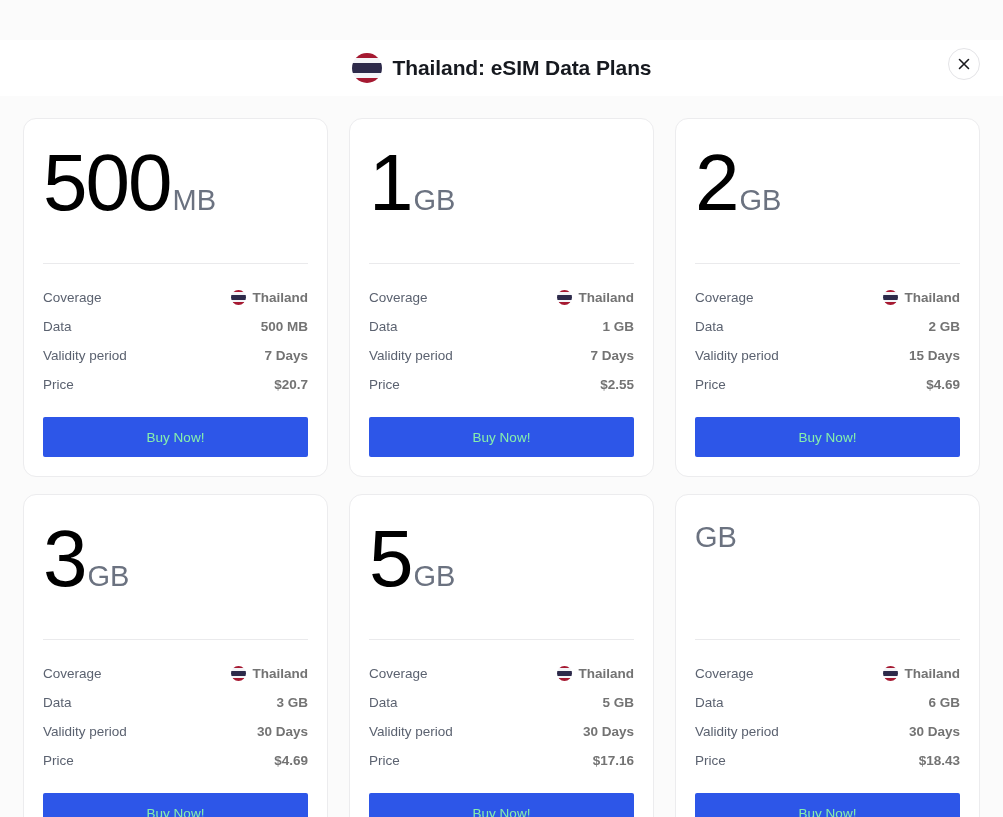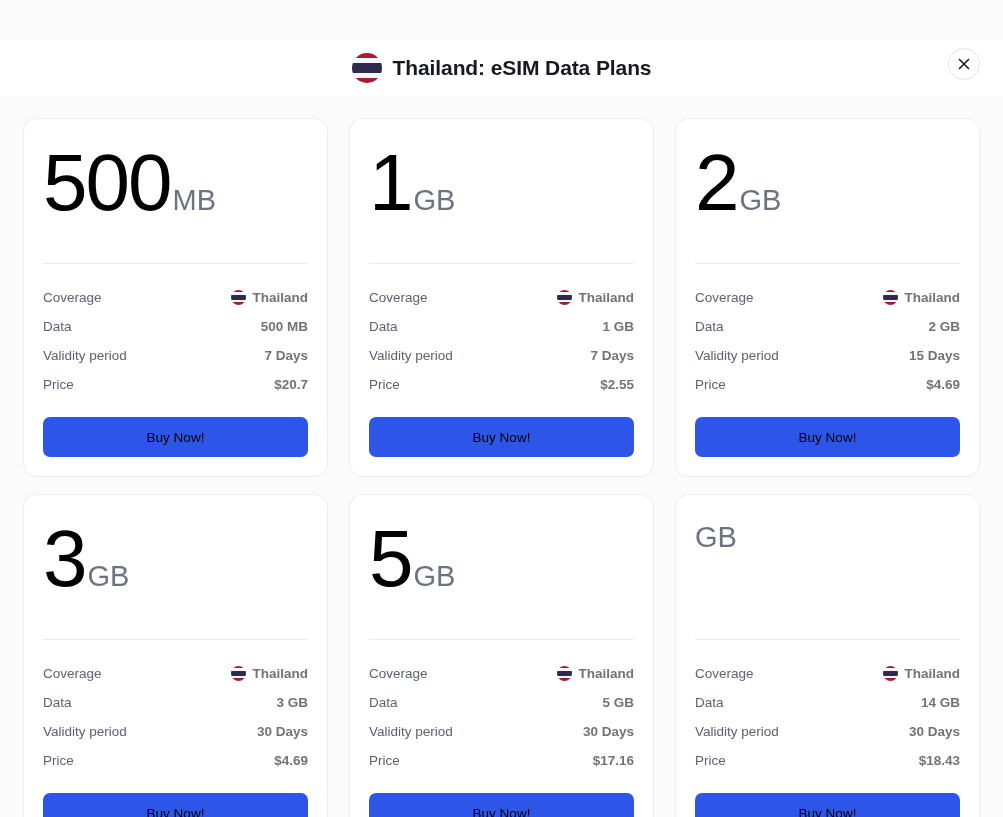--- a/index.html
+++ b/index.html
@@ -156,23 +156,23 @@
     font-weight: bold;
     display: flex;
     align-items: center;
     gap: 6px;
   }
 
   .buy-button {
     margin-top: auto;
     height: 40px;
     border: none;
-    border-radius: 7px;
+    border-radius: 2px;
     background: #2d56e8;
-    color: #000000;
+    color: #86efac;
     font-family: "Liberation Sans", sans-serif;
     font-size: 13.5px;
     font-weight: 400;
     cursor: pointer;
     display: flex;
     align-items: center;
     justify-content: center;
   }
 </style>
 </head>
@@ -396,21 +396,21 @@
                 <span class="b white"></span>
                 <span class="b blue"></span>
                 <span class="b white"></span>
                 <span class="b red"></span>
             </span>
             <span>Thailand</span>
           </span>
         </div>
         <div class="spec-row">
           <span class="spec-label">Data</span>
-          <span class="spec-value">14 GB</span>
+          <span class="spec-value">6 GB</span>
         </div>
         <div class="spec-row">
           <span class="spec-label">Validity period</span>
           <span class="spec-value">30 Days</span>
         </div>
         <div class="spec-row">
           <span class="spec-label">Price</span>
           <span class="spec-value">$18.43</span>
         </div>
       </div>

